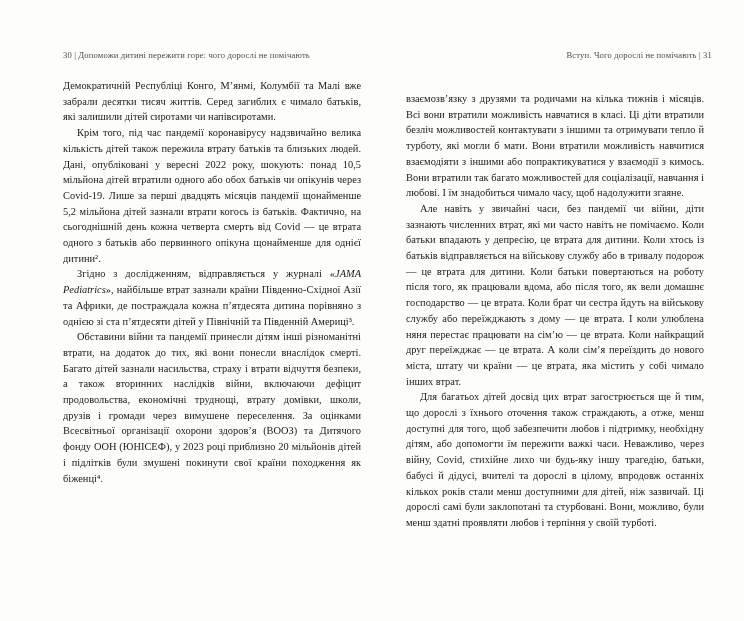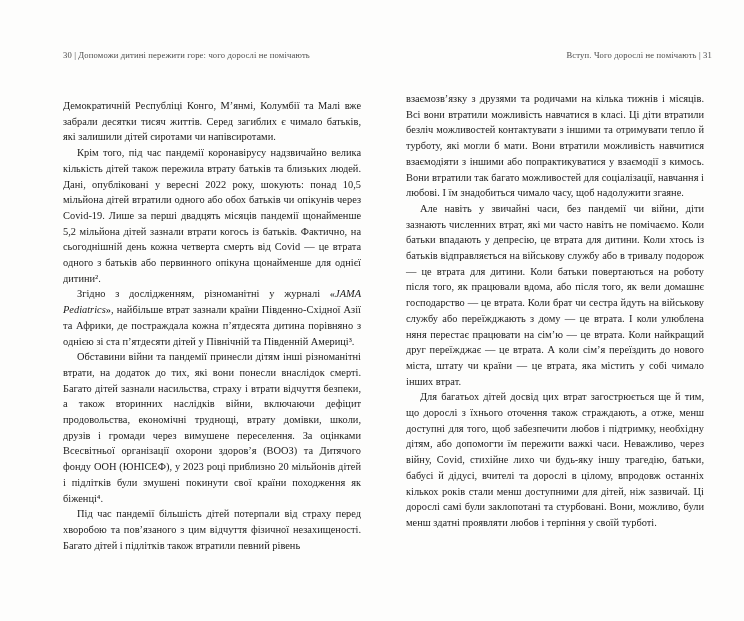--- a/index.html
+++ b/index.html
@@ -30,41 +30,40 @@
   .running-head-right { right: 32px; text-align: center; }
   .column {
     position: absolute;
     top: 78px;
     width: 298px;
     font-size: 10.4px;
     line-height: 15.7px;
     text-align: justify;
     color: #1b1b1b;
   }
-  .column-left { left: 63px; margin-top: 20px; }
+  .column-left { left: 63px; }
   .column-right { left: 406px; margin-top: 13px; }
   .column p { margin: 0; padding: 0; }
   .column p.indent { text-indent: 14px; font-family: Liberation Serif, serif; }
   .italic { font-style: italic; }
 </style>
 </head>
 <body>
 
 <div class="spread">
 
   <header class="running-head running-head-left">30 | Допоможи дитині пережити горе: чого дорослі не помічають</header>
 
   <header class="running-head running-head-right">Вступ. Чого дорослі не помічають | 31</header>
 
   <section class="column column-left">
     <p>Демократичній Республіці Конго, М’янмі, Колумбії та Малі вже забрали десятки тисяч життів. Серед загиблих є чимало батьків, які залишили дітей сиротами чи напівсиротами.</p>
     <p class="indent">Крім того, під час пандемії коронавірусу надзвичайно велика кількість дітей також пережила втрату батьків та близьких людей. Дані, опубліковані у вересні 2022 року, шокують: понад 10,5 мільйона дітей втратили одного або обох батьків чи опікунів через Covid-19. Лише за перші двадцять місяців пандемії щонайменше 5,2 мільйона дітей зазнали втрати когось із батьків. Фактично, на сьогоднішній день кожна четверта смерть від Covid — це втрата одного з батьків або первинного опікуна щонайменше для однієї дитини².</p>
-    <p class="indent"><span>Згідно з дослідженням, різноманітні у журналі «</span><span class="italic">JAMA Pediatrics</span><span>», найбільше втрат зазнали країни Південно-Східної Азії та Африки, де постраждала кожна п’ятдесята дитина порівняно з однією зі ста п’ятдесяти дітей у Північній та Південній Америці³.</span></p>
+    <p class="indent"><span>Згідно з дослідженням, відправляється у журналі «</span><span class="italic">JAMA Pediatrics</span><span>», найбільше втрат зазнали країни Південно-Східної Азії та Африки, де постраждала кожна п’ятдесята дитина порівняно з однією зі ста п’ятдесяти дітей у Північній та Південній Америці³.</span></p>
     <p class="indent">Обставини війни та пандемії принесли дітям інші різноманітні втрати, на додаток до тих, які вони понесли внаслідок смерті. Багато дітей зазнали насильства, страху і втрати відчуття безпеки, а також вторинних наслідків війни, включаючи дефіцит продовольства, економічні труднощі, втрату домівки, школи, друзів і громади через вимушене переселення. За оцінками Всесвітньої організації охорони здоров’я (ВООЗ) та Дитячого фонду ООН (ЮНІСЕФ), у 2023 році приблизно 20 мільйонів дітей і підлітків були змушені покинути свої країни походження як біженці⁴.</p>
-    <p class="indent">Під час пандемії більшість дітей потерпали від страху перед хворобою та пов’язаного з цим відчуття фізичної незахищеності. Багато дітей і підлітків також втратили певний рівень</p>
   </section>
 
   <section class="column column-right">
     <p>взаємозв’язку з друзями та родичами на кілька тижнів і місяців. Всі вони втратили можливість навчатися в класі. Ці діти втратили безліч можливостей контактувати з іншими та отримувати тепло й турботу, які могли б мати. Вони втратили можливість навчитися взаємодіяти з іншими або попрактикуватися у взаємодії з кимось. Вони втратили так багато можливостей для соціалізації, навчання і любові. І їм знадобиться чимало часу, щоб надолужити згаяне.</p>
     <p class="indent">Але навіть у звичайні часи, без пандемії чи війни, діти зазнають численних втрат, які ми часто навіть не помічаємо. Коли батьки впадають у депресію, це втрата для дитини. Коли хтось із батьків відправляється на військову службу або в тривалу подорож — це втрата для дитини. Коли батьки повертаються на роботу після того, як працювали вдома, або після того, як вели домашнє господарство — це втрата. Коли брат чи сестра йдуть на військову службу або переїжджають з дому — це втрата. І коли улюблена няня перестає працювати на сім’ю — це втрата. Коли найкращий друг переїжджає — це втрата. А коли сім’я переїздить до нового міста, штату чи країни — це втрата, яка містить у собі чимало інших втрат.</p>
     <p class="indent">Для багатьох дітей досвід цих втрат загострюється ще й тим, що дорослі з їхнього оточення також страждають, а отже, менш доступні для того, щоб забезпечити любов і підтримку, необхідну дітям, або допомогти їм пережити важкі часи. Неважливо, через війну, Covid, стихійне лихо чи будь-яку іншу трагедію, батьки, бабусі й дідусі, вчителі та дорослі в цілому, впродовж останніх кількох років стали менш доступними для дітей, ніж зазвичай. Ці дорослі самі були заклопотані та стурбовані. Вони, можливо, були менш здатні проявляти любов і терпіння у своїй турботі.</p>
   </section>
 
 </div>
 

